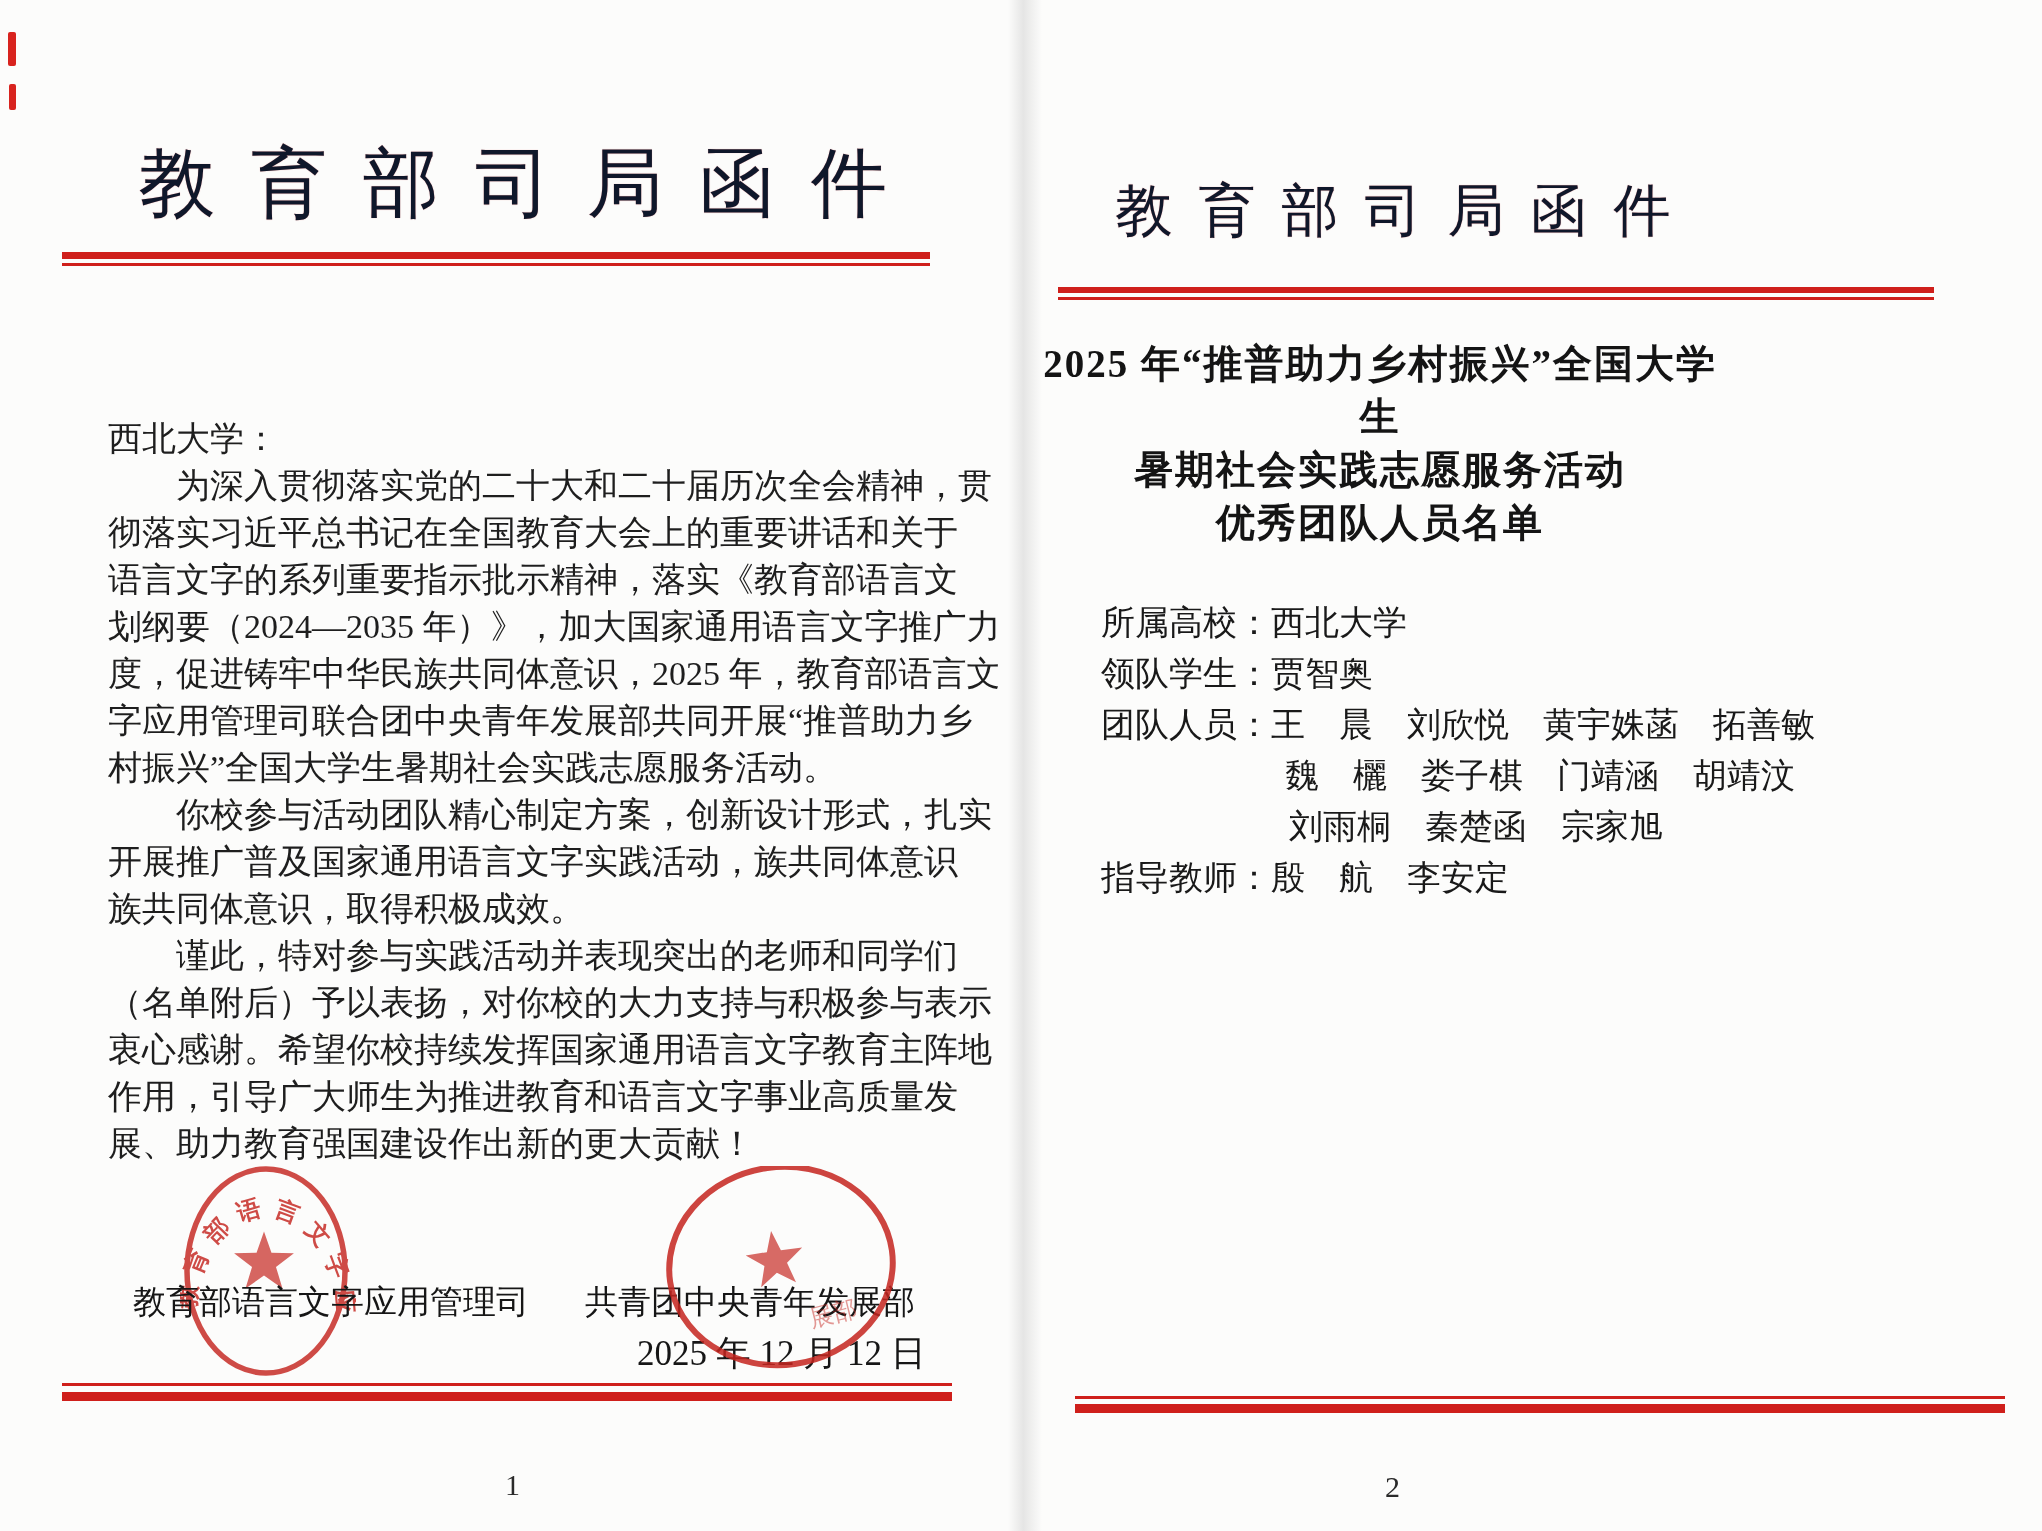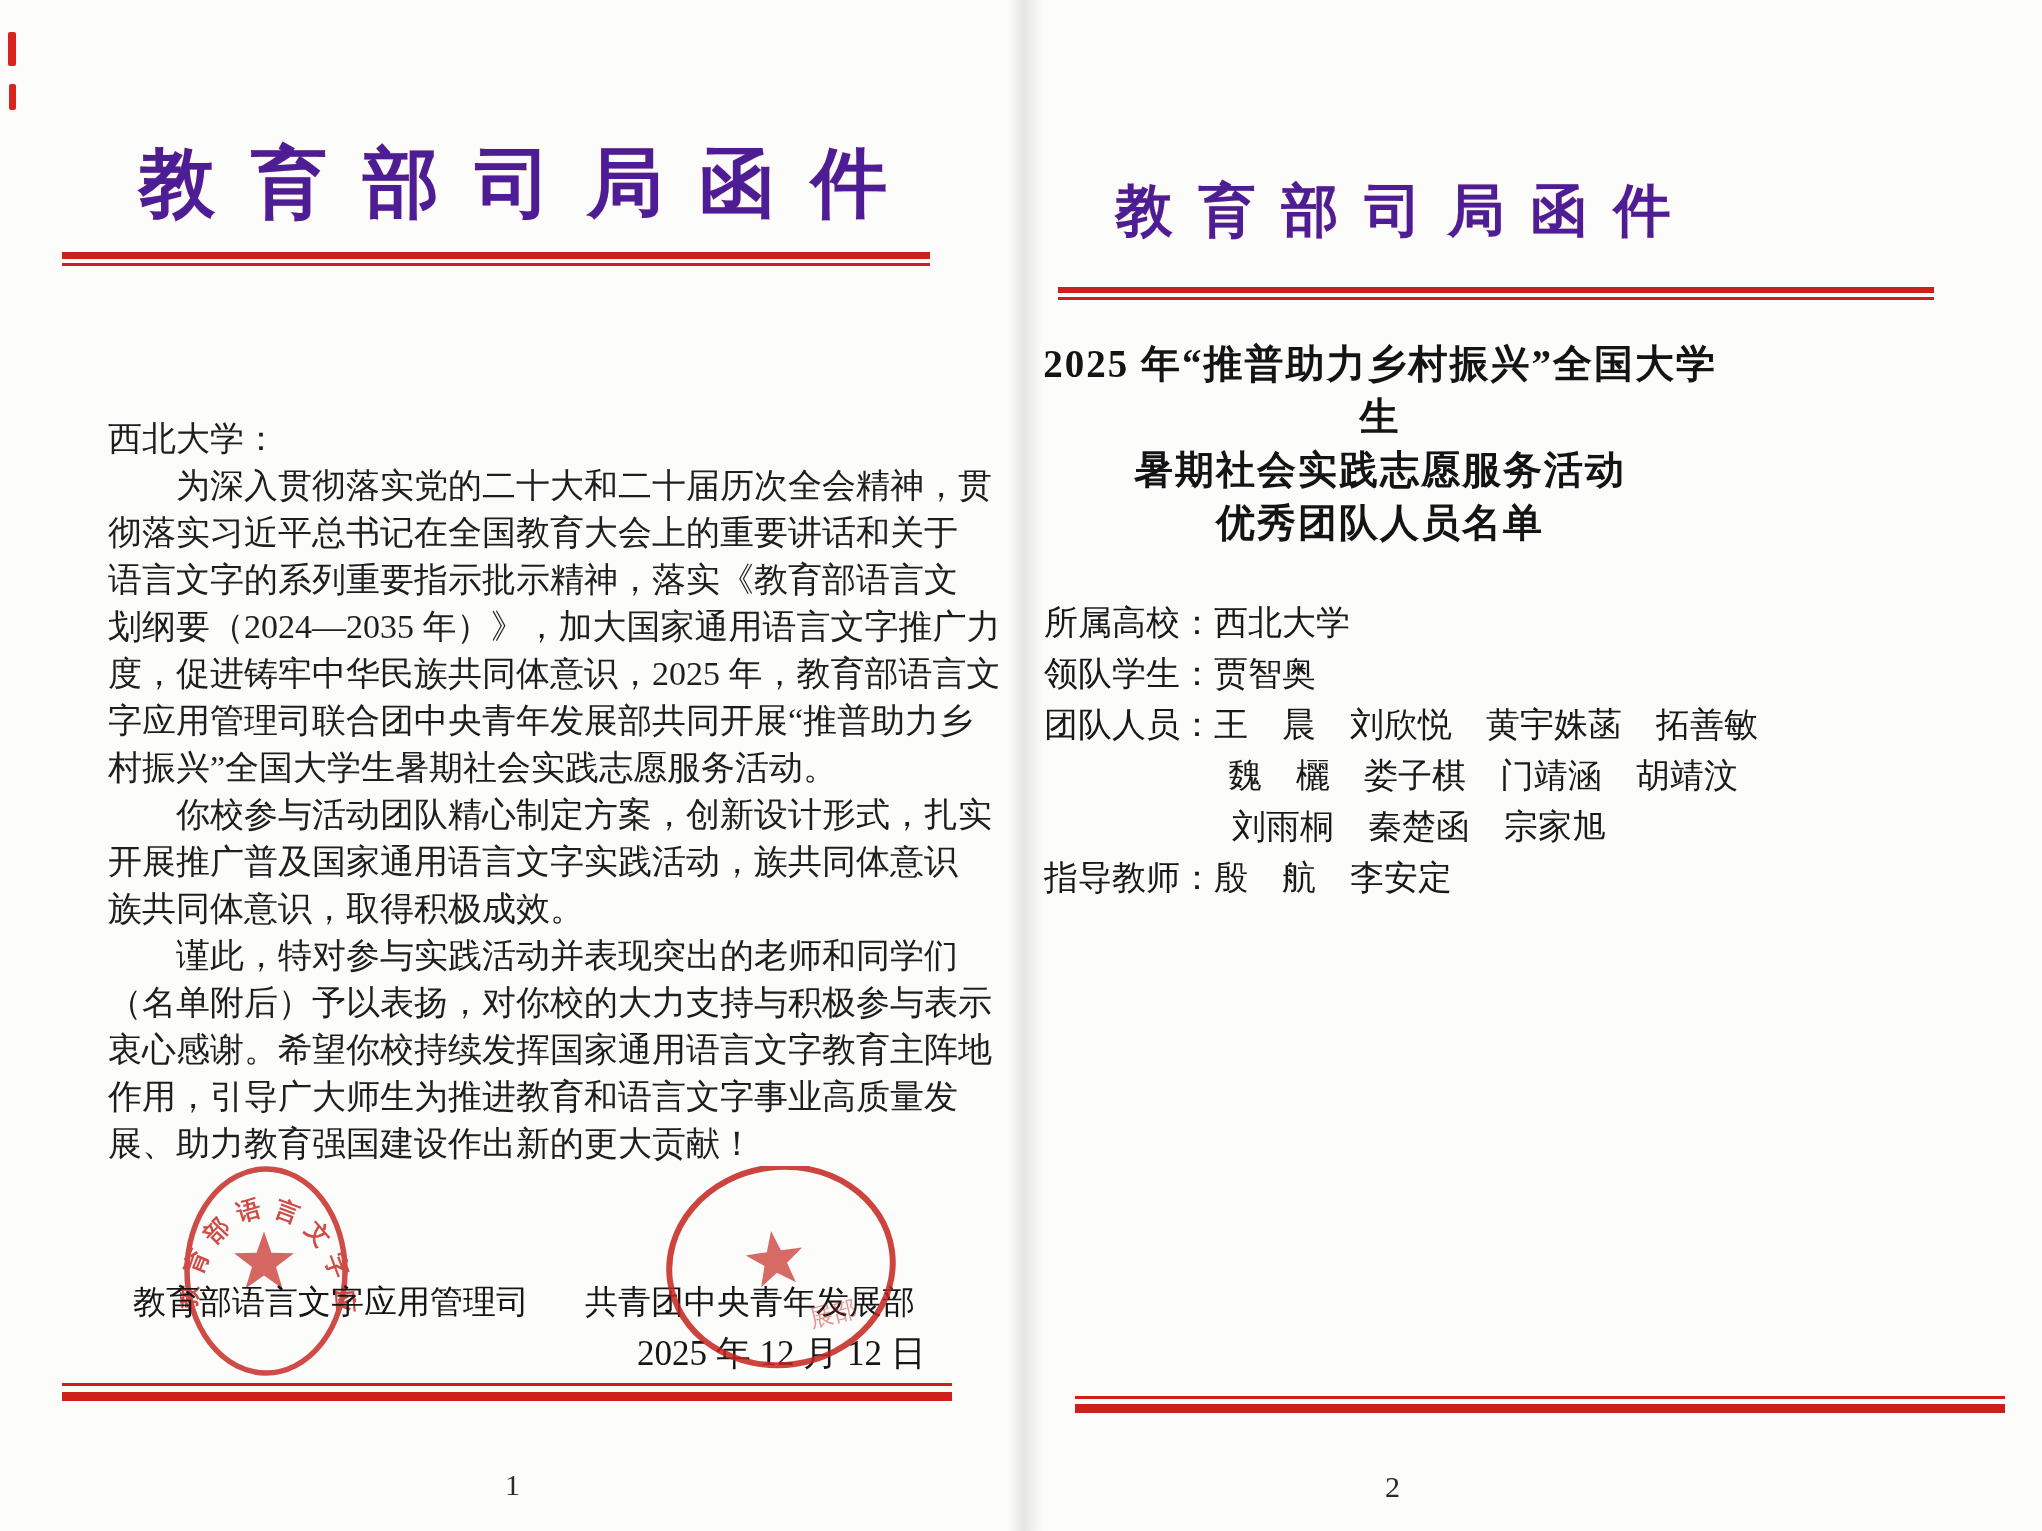--- a/index.html
+++ b/index.html
@@ -9,21 +9,21 @@
     font-family:"Liberation Serif","DejaVu Serif",serif;
     color:#1e1e1e;
   }
   .page{position:absolute;top:0;height:100%;background:transparent;}
   .page-divider{
     position:absolute;left:1008px;top:0;width:34px;height:100%;
     background:linear-gradient(to right,rgba(0,0,0,0),rgba(110,110,112,0.16) 45%,rgba(0,0,0,0));
   }
   
   .doc-header{
-    position:absolute;text-align:center;font-weight:bold;color:#4c1d95;
+    position:absolute;text-align:center;font-weight:normal;color:#0f172a;
     white-space:nowrap;
     text-shadow:0 0 1px rgba(221,31,26,.45);
   }
   .hdr1{left:55px;top:140px;width:880px;font-size:76px;letter-spacing:36px;padding-left:36px;line-height:86px;}
   .hdr2{left:1030px;top:178px;width:700px;font-size:57px;letter-spacing:26px;padding-left:26px;line-height:66px;}
   .rule{position:absolute;background:#cf1f1b;}
   
   .letter-title{
     position:absolute;left:160px;top:290px;width:510px;text-align:center;
     font-size:46px;font-weight:bold;letter-spacing:18px;padding-left:18px;color:#111;
@@ -38,21 +38,21 @@
   .page-num{position:absolute;font-size:30px;color:#2a2a2a;}
   .pn1{left:505px;top:1468px;}
   .pn2{left:1385px;top:1470px;}
   .seal{position:absolute;}
   .seal svg{display:block;}
   
   .title2{
     position:absolute;left:1040px;top:337px;width:680px;text-align:center;
     font-size:39px;font-weight:bold;line-height:53px;letter-spacing:2px;color:#141414;
   }
-  .fields{position:absolute;left:1044px;top:597px;font-size:34px;line-height:51px;color:#191919;}
+  .fields{position:absolute;left:1101px;top:597px;font-size:34px;line-height:51px;color:#191919;}
   .field-row{display:flex;align-items:flex-start;}
   .field-label{white-space:nowrap;flex:0 0 auto;}
   .field-value{white-space:nowrap;}
   .member-lines .line{white-space:nowrap;}
   .member-lines .line:nth-child(2){margin-left:14px;}
   .member-lines .line:nth-child(3){margin-left:18px;}
   
   .fleck{position:absolute;background:#d8231e;border-radius:2px;}
 </style>
 </head>

